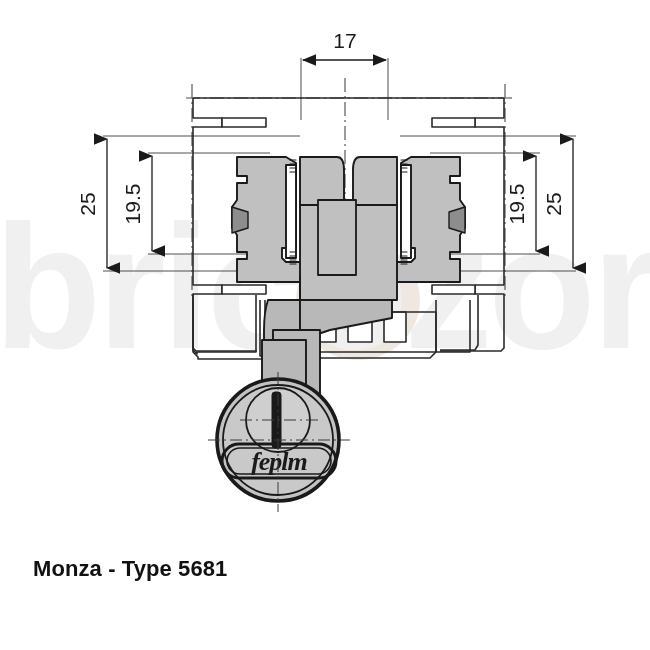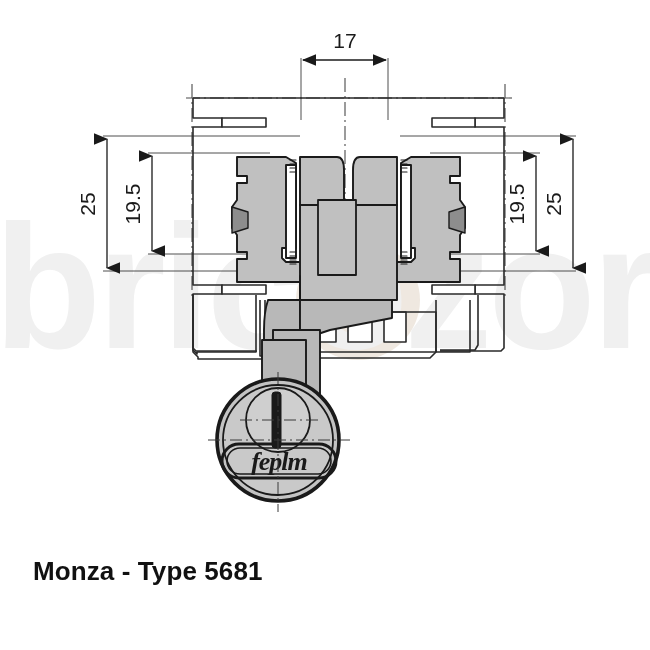--- a/index.html
+++ b/index.html
@@ -23,21 +23,21 @@
     left: 0;
     top: 0;
     width: 650px;
     height: 650px;
   }
   .caption {
     position: absolute;
     left: 33px;
     top: 556px;
     font-family: "Liberation Sans", sans-serif;
-    font-size: 26px;
+    font-size: 22px;
     font-weight: bold;
     color: #111111;
     letter-spacing: 0.1px;
     white-space: nowrap;
   }
 </style>
 </head>
 <body>
 
 <div id="page">

